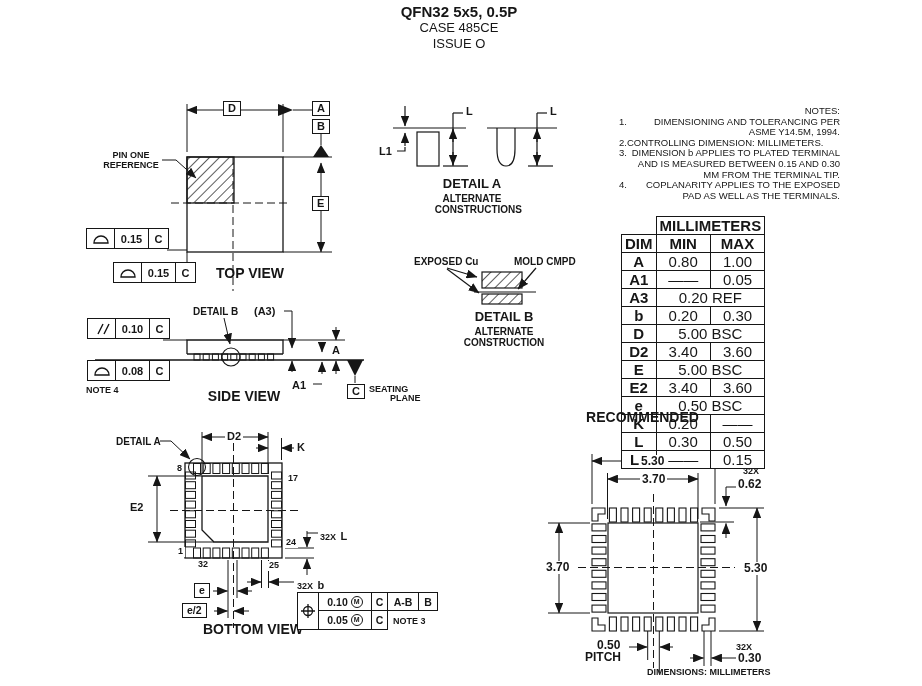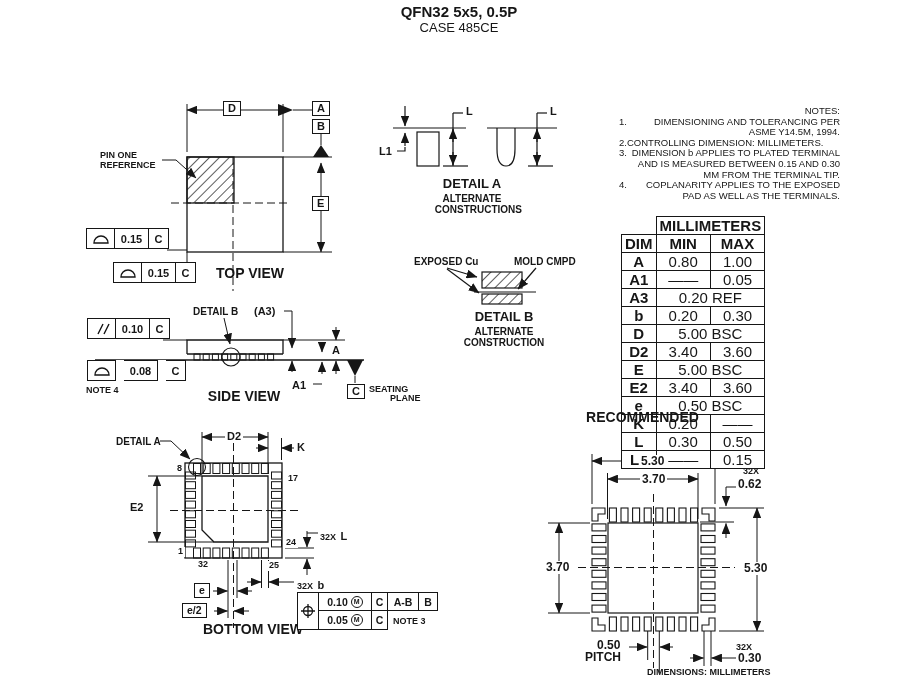--- a/index.html
+++ b/index.html
@@ -3,21 +3,21 @@
 <meta charset="utf-8">
 <style>
   html,body{margin:0;padding:0;background:#fff;}
   #page{position:relative;width:922px;height:686px;background:#fff;overflow:hidden;
         font-family:"Liberation Sans",sans-serif;color:#161616;}
   svg.linework{position:absolute;left:0;top:0;}
   .lbl{position:absolute;font-weight:bold;color:#161616;white-space:nowrap;line-height:1.1;}
   .reg{font-weight:normal;}
   .s9{font-size:9px;} .s10{font-size:10px;}
   .s11{font-size:11px;} .s12{font-size:12px;} .s13{font-size:13px;} .s14{font-size:14px;} .s15{font-size:15px;}
-  .ctr{text-align:center;} .rt{text-align:left;}
+  .ctr{text-align:center;} .rt{text-align:center;}
   .wbg{background:#fff;padding:0 2px;}
   .boxed{position:absolute;border:1.6px solid #161616;background:#fff;font-weight:bold;
          font-size:11px;line-height:13px;padding:0 4px;color:#161616;}
   
   .fcf{position:absolute;display:flex;background:#fff;height:21px;}
   .fcf>span{display:flex;align-items:center;justify-content:center;
             border:1.4px solid #161616;border-left:none;font-weight:bold;font-size:11px;}
   .fcf>span:first-child{border-left:1.4px solid #161616;}
   .fsym{width:27px;} .fval{width:33px;} .fdat{width:19px;}
   
@@ -278,20 +278,21 @@
     <line x1="673" y1="647" x2="660" y2="647" marker-end="url(#arr)"></line>
     <line x1="704" y1="631" x2="704" y2="666"></line>
     <line x1="711" y1="631" x2="711" y2="666"></line>
     <line x1="690" y1="658" x2="703.5" y2="658" marker-end="url(#arr)"></line>
     <line x1="736" y1="658" x2="711.5" y2="658" marker-end="url(#arr)"></line>
   </g>
 </svg>
 
 <div class="lbl s15 ctr" style="left:339px;top:4px;width:240px;">QFN32 5x5, 0.5P</div>
 <div class="lbl s13 reg ctr" style="left:339px;top:21px;width:240px;">CASE 485CE</div>
+<div class="lbl s13 reg ctr" style="left:339px;top:37px;width:240px;">ISSUE O</div>
 
 <div class="notes reg">
   <div>NOTES:</div>
   <div class="nitem">
     <span class="nnum">1.</span>
     <span>DIMENSIONING AND TOLERANCING PER ASME Y14.5M, 1994.</span>
       </div>
   <div class="nitem">
     <span class="nnum">2.</span>
     <span>CONTROLLING DIMENSION: MILLIMETERS.</span>
@@ -413,21 +414,21 @@
 
 <div class="fcf" style="left:87px;top:318px;">
   <span class="fsym">
         <svg width="16" height="14" viewBox="0 0 16 14">
           <path d="M4,12 L9,2 M10,12 L15,2" stroke="#161616" stroke-width="1.4" fill="none"></path>
         </svg>
       </span>
   <span class="fval">0.10</span>
   <span class="fdat">C</span>
 </div>
-<div class="fcf" style="left:87px;top:360px;gap:8px;">
+<div class="fcf" style="left:87px;top:360px;">
   <span class="fsym">
         <svg width="18" height="13" viewBox="0 0 18 13">
           <path d="M2,11 A7,7 0 0 1 16,11 Z" fill="none" stroke="#161616" stroke-width="1.4"></path>
         </svg>
       </span>
   <span class="fval">0.08</span>
   <span class="fdat">C</span>
 </div>
 <div class="lbl s9" style="left:86px;top:386px;">NOTE 4</div>
 <div class="lbl s10" style="left:193px;top:306px;">DETAIL B</div>

